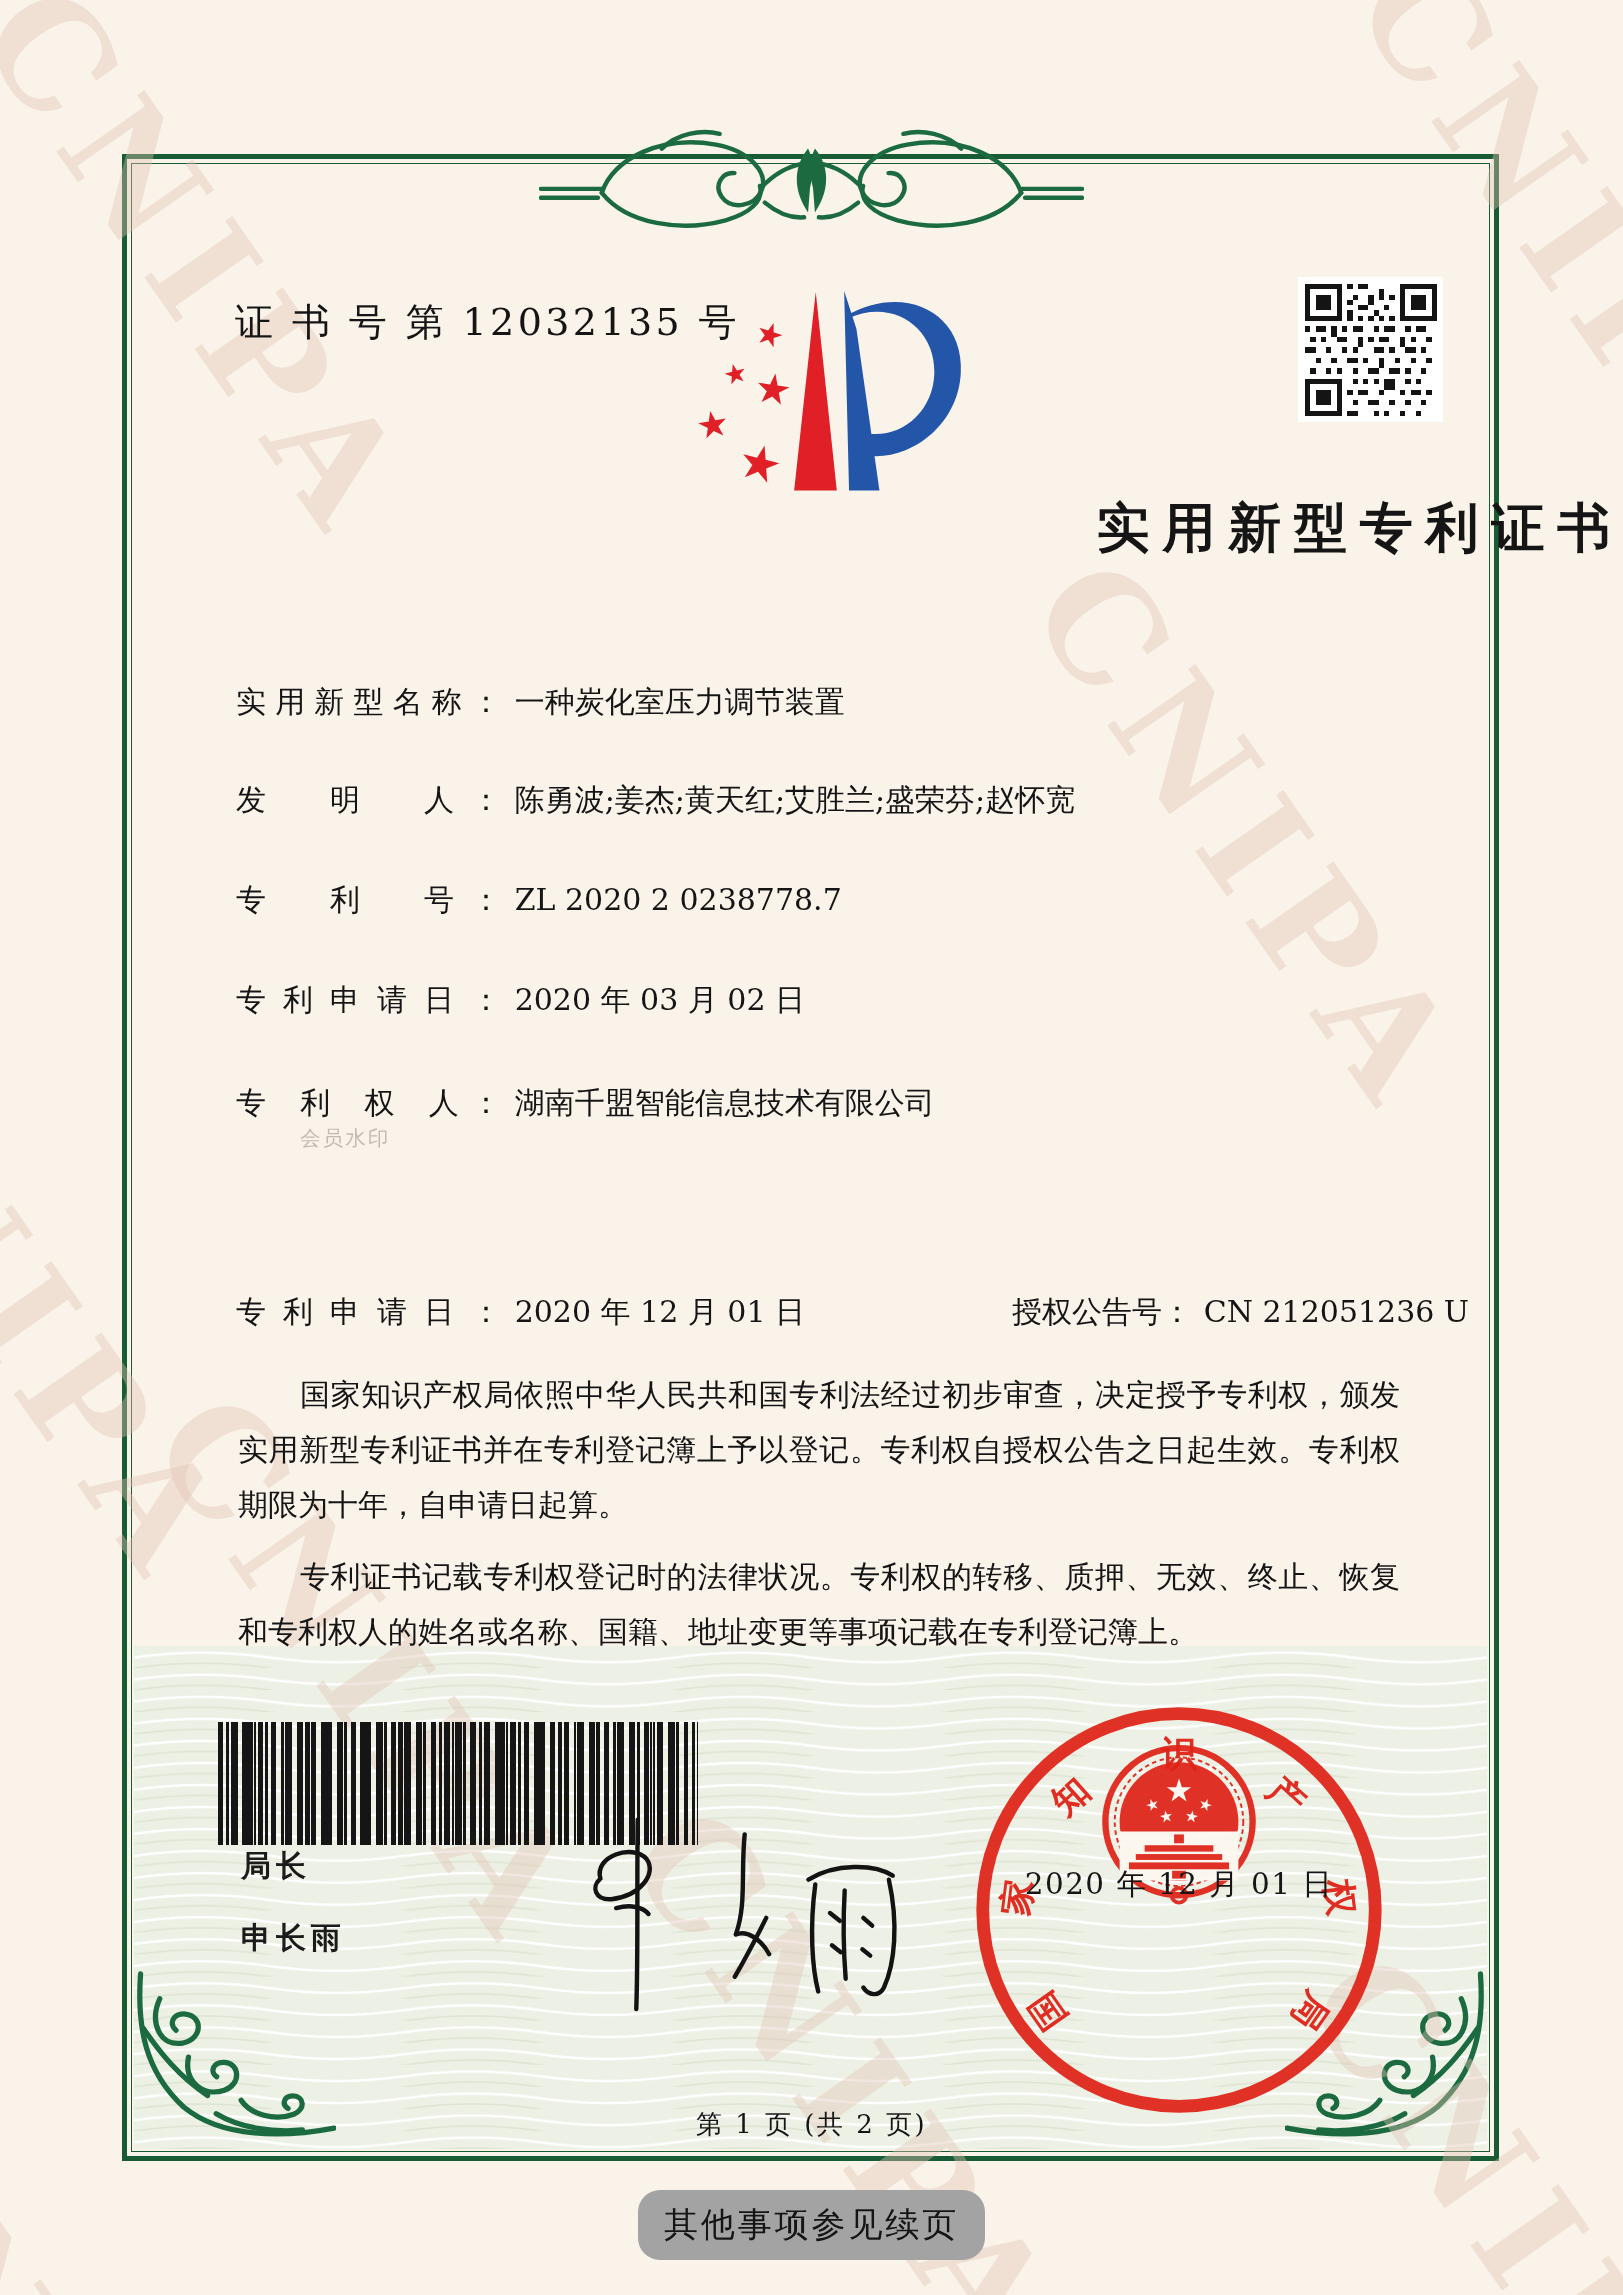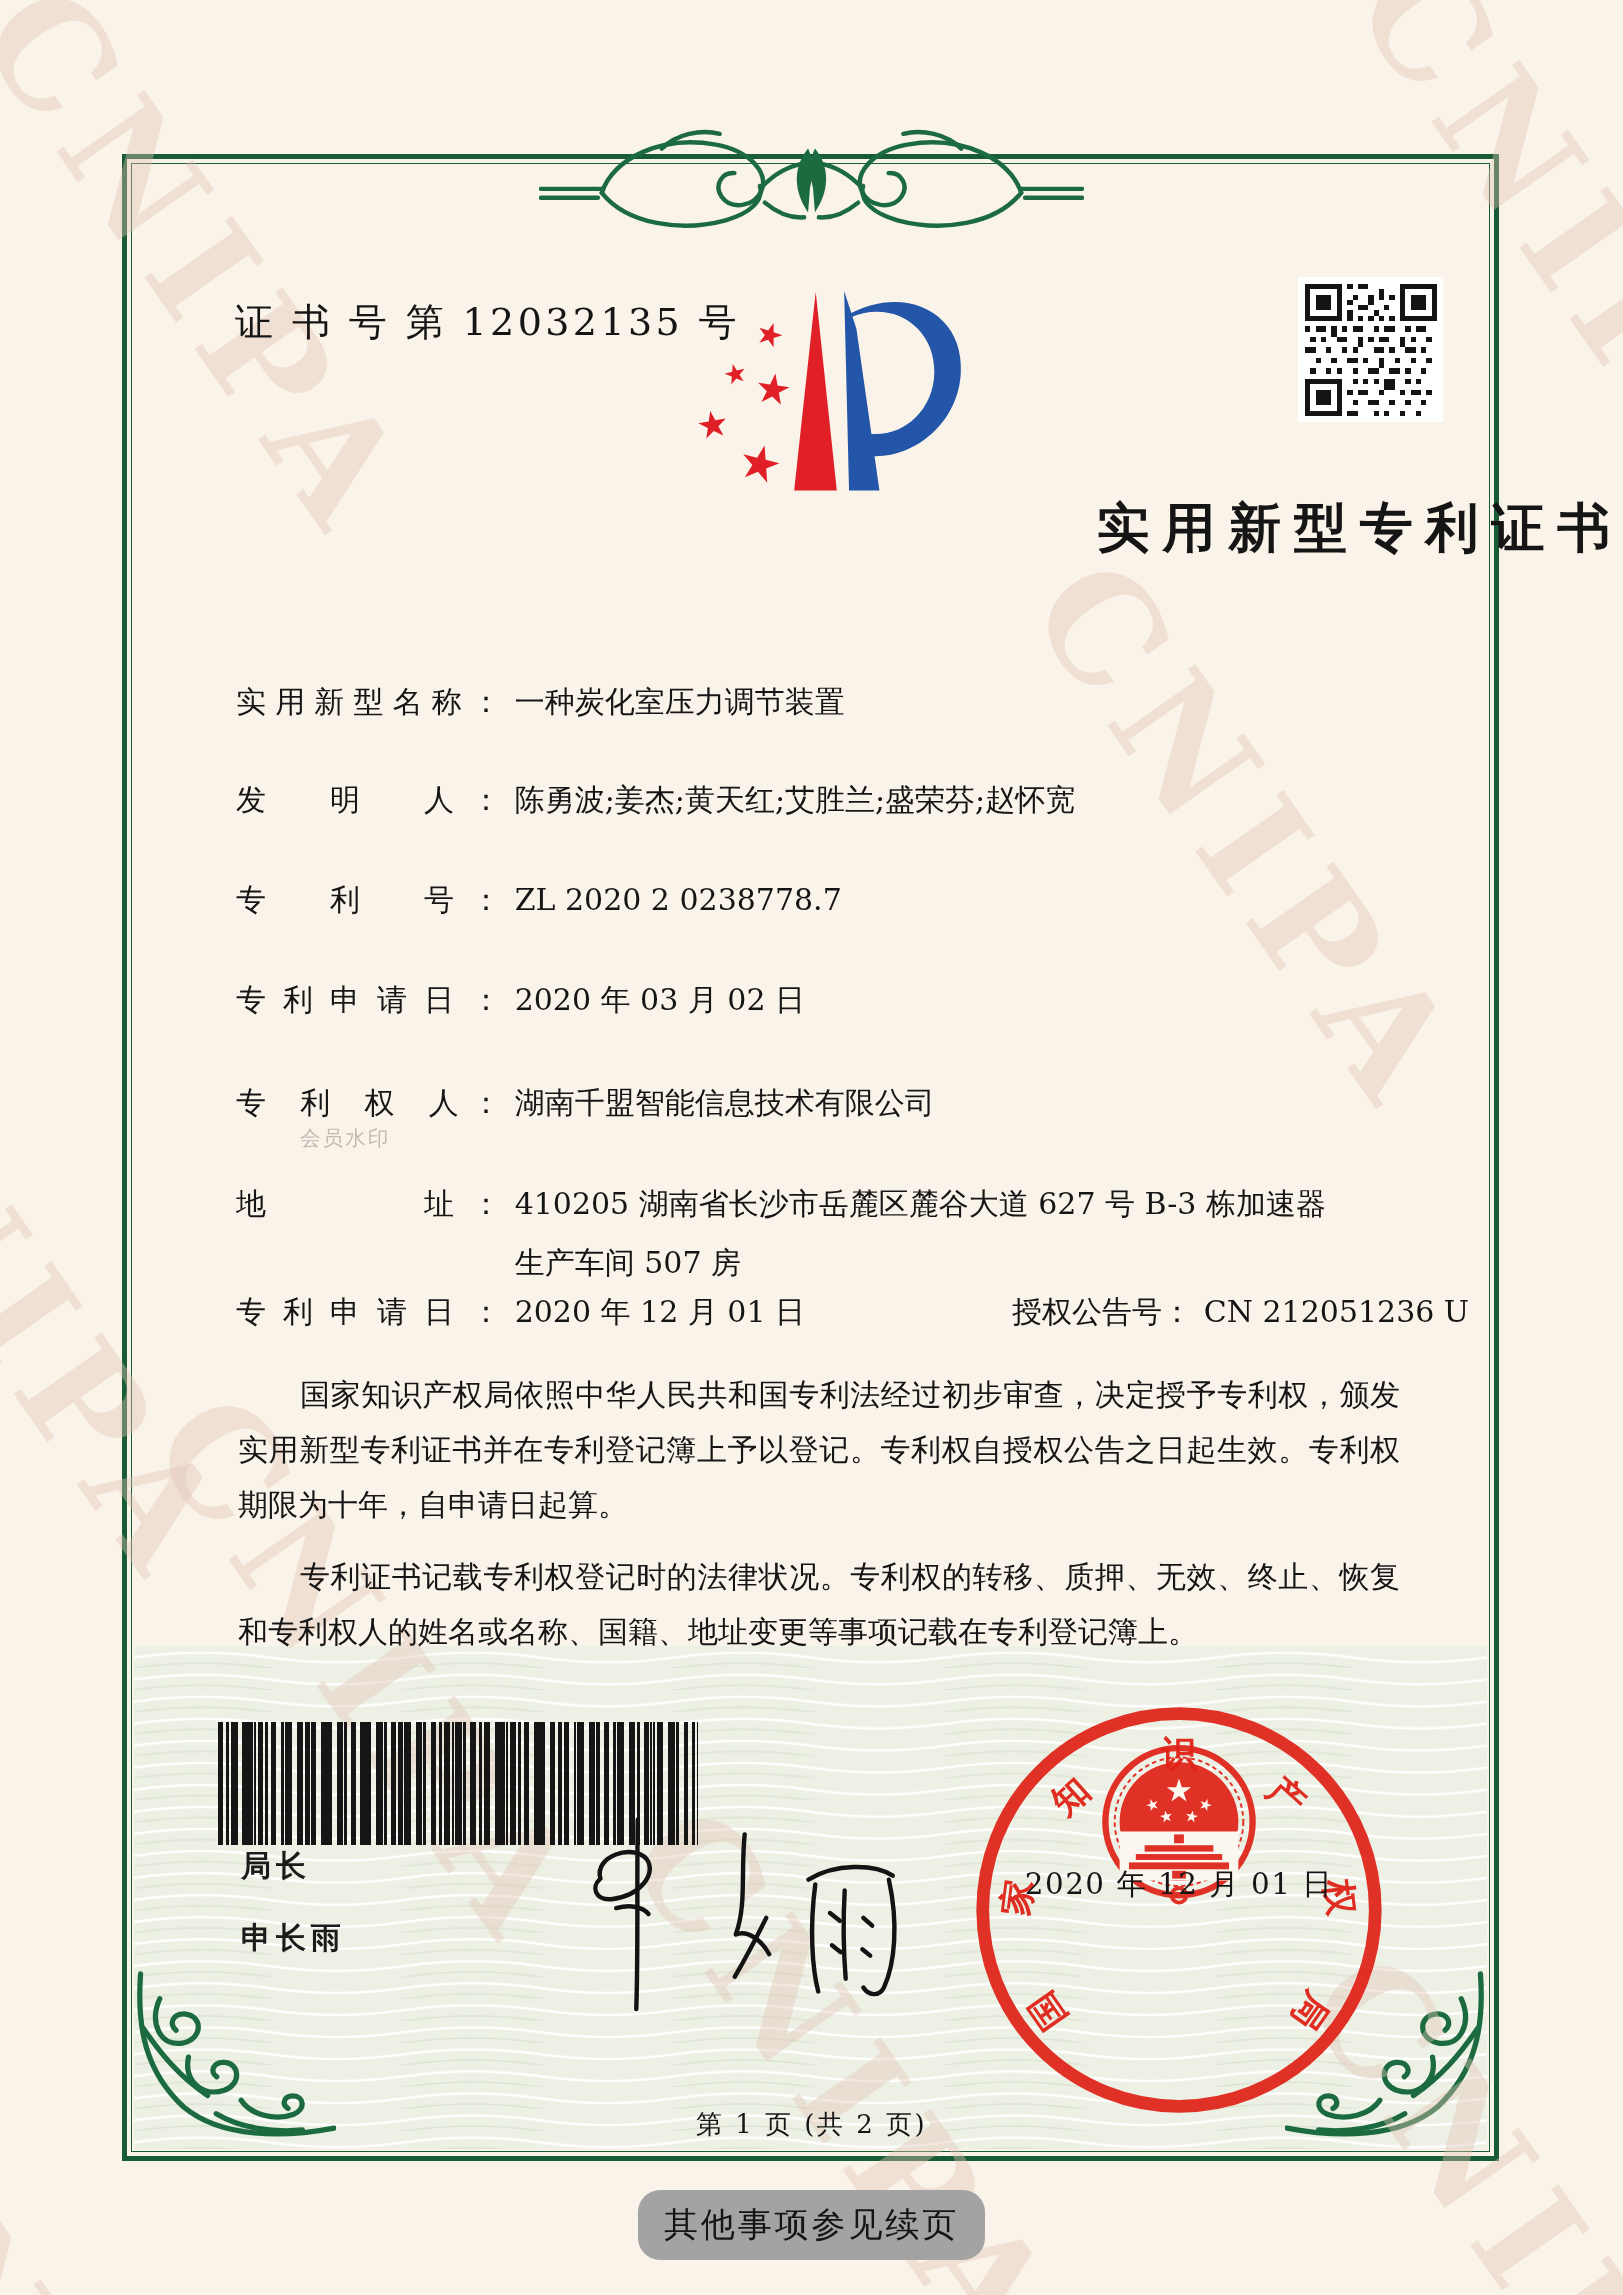--- a/index.html
+++ b/index.html
@@ -228,27 +228,20 @@
     <span class="lbl">专　利　号：</span>
     <span class="val">ZL 2020 2 0238778.7</span>
   </div>
   <div class="row" style="top:983px;">
     <span class="lbl">专利申请日：</span>
     <span class="val">2020 年 03 月 02 日</span>
   </div>
   <div class="row" style="top:1086px;">
     <span class="lbl">专 利 权 人：</span>
     <span class="val">湖南千盟智能信息技术有限公司</span>
-  </div>
-  <div class="row" style="top:1187px;">
-    <span class="lbl">地　　　址：</span>
-    <span class="val">
-      <div>410205  湖南省长沙市岳麓区麓谷大道 627 号 B-3 栋加速器</div>
-      <div class="l2">生产车间 507 房</div>
-    </span>
   </div>
   <div class="row" style="top:1295px;">
     <span class="lbl">专利申请日：</span>
     <span class="val">2020 年 12 月 01 日</span>
   </div>
   <div class="row-plain" style="left:1012px; top:1295px;">
     <span>授权公告号：</span>
     <span style="margin-left:11.8px; white-space:nowrap;">CN 212051236 U</span>
   </div>
 

